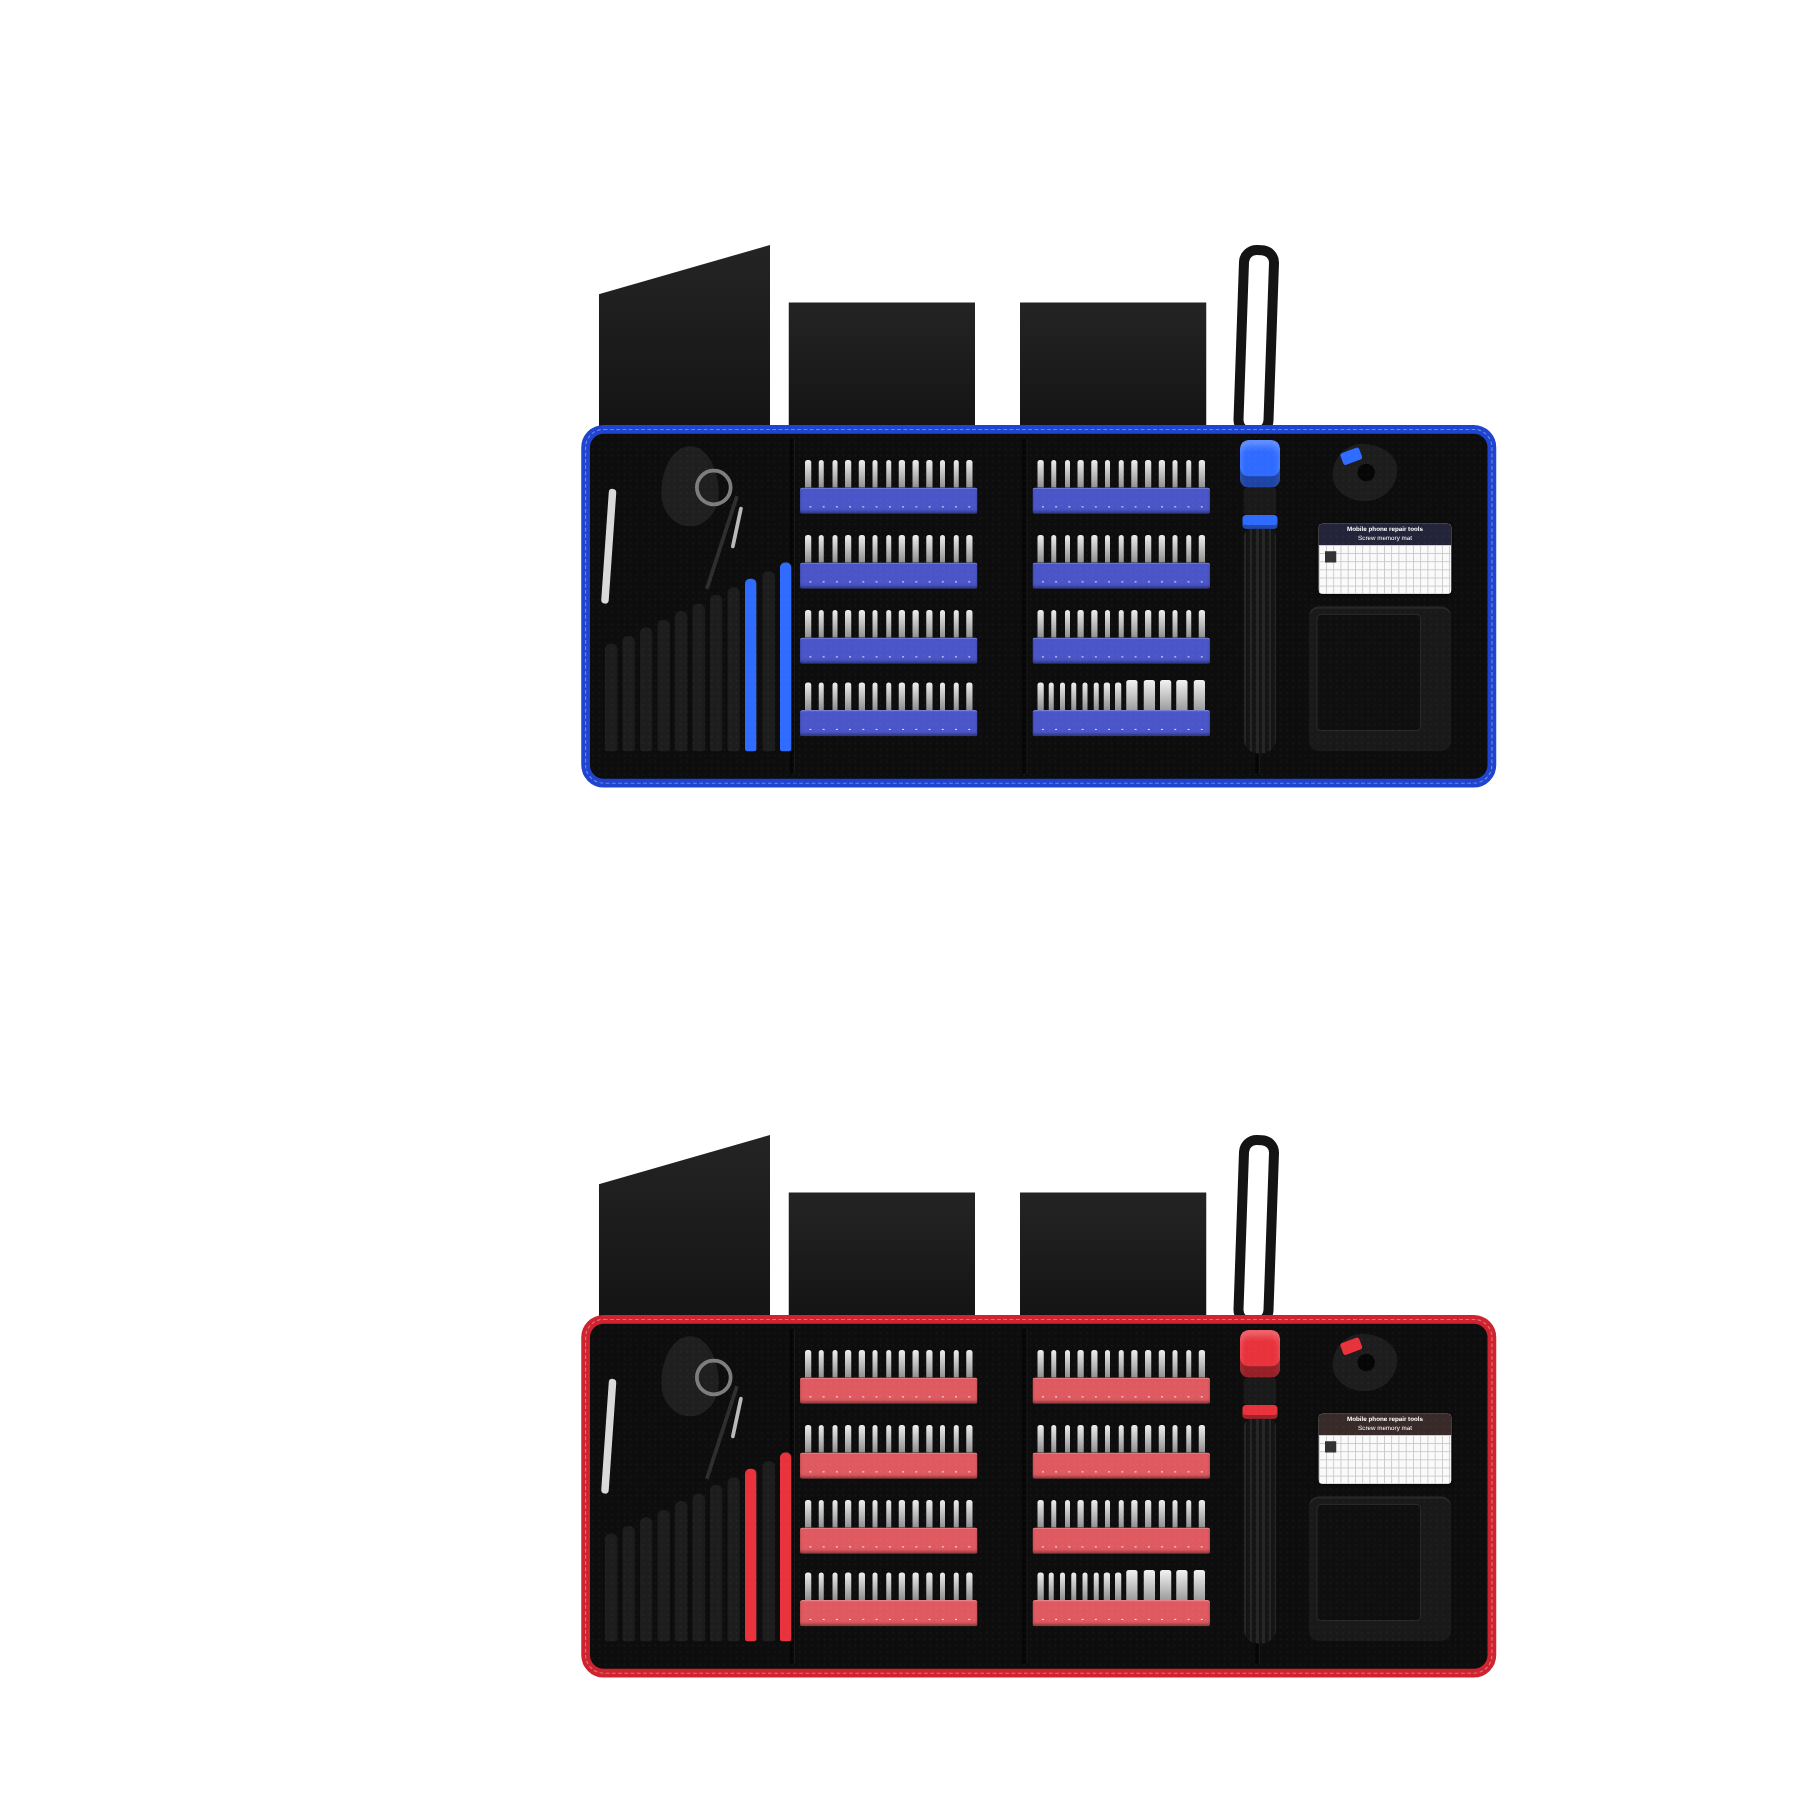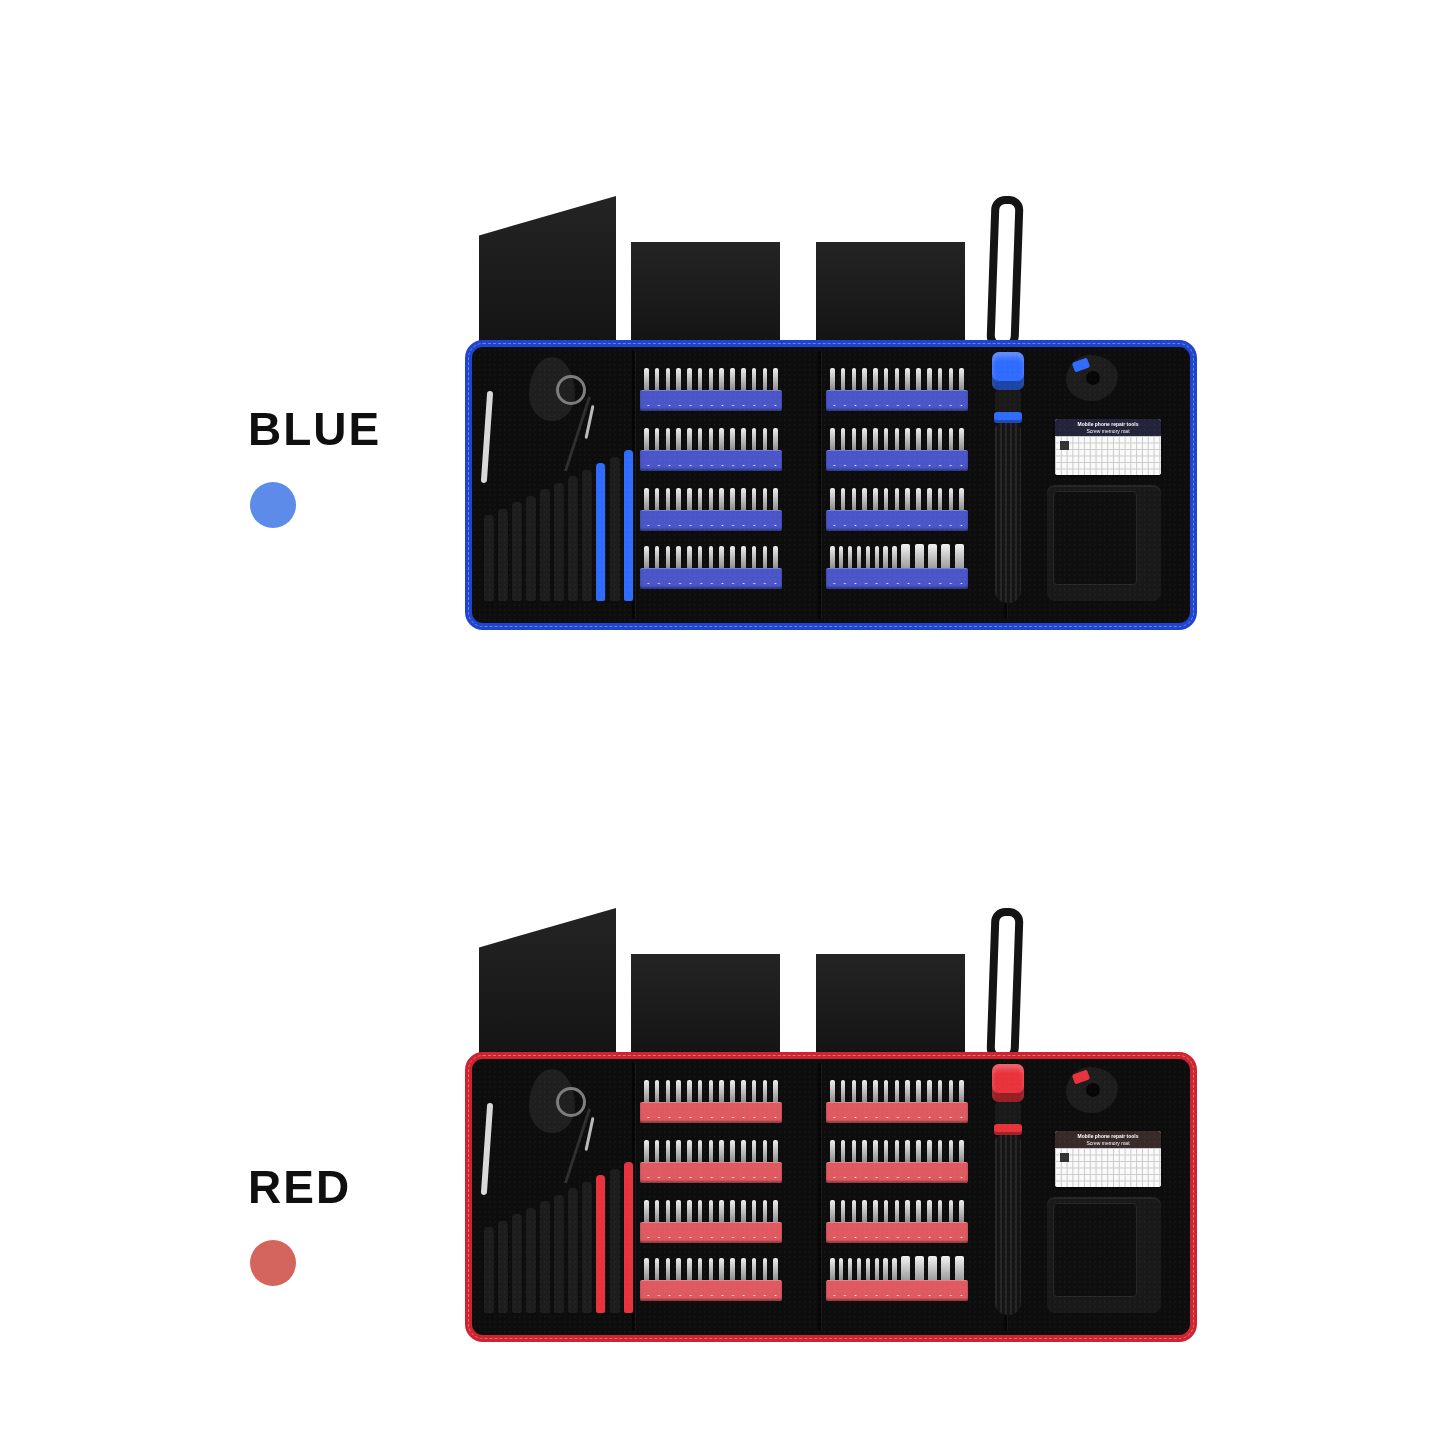--- a/index.html
+++ b/index.html
@@ -83,24 +83,20 @@
   .pocket { position:absolute; left:575px; top:138px; width:114px; height:116px; background:#191919; border-radius:8px;
             box-shadow:inset 0 2px 0 rgba(255,255,255,.06); }
   .pocket-inner { position:absolute; left:6px; top:6px; width:84px; height:94px; background:#0f0f0f; border-radius:4px; border:1px solid #272727; }
 </style>
 </head>
 <body>
 
 <div class="canvas">
 
   <section class="variant v0">
-    <div class="label-block">
-      <div class="variant-label">BLUE</div>
-      <div class="swatch" style="background: rgb(93, 139, 234);"></div>
-    </div>
     <div class="kit" style="--trim: #1f44d0; --accent: #2f6bff; --strip: #4a55c8; --cardheader: #23233a;">
     <div class="flap flap-left"></div>
     <div class="flap flap-a"></div>
     <div class="flap flap-b"></div>
     <div class="strap"></div>
     <div class="case">
       <div class="stitch"></div>
       <div class="case-inner">
         <div class="seam s1"></div>
         <div class="seam s2"></div>
@@ -291,24 +287,20 @@
         </div>
         <div class="pocket">
           <div class="pocket-inner"></div>
         </div>
       </div>
     </div>
       </div>
   </section>
 
   <section class="variant v1">
-    <div class="label-block">
-      <div class="variant-label">RED</div>
-      <div class="swatch" style="background: rgb(212, 101, 92);"></div>
-    </div>
     <div class="kit" style="--trim: #cf2430; --accent: #e8323c; --strip: #df5a60; --cardheader: #392a2a;">
     <div class="flap flap-left"></div>
     <div class="flap flap-a"></div>
     <div class="flap flap-b"></div>
     <div class="strap"></div>
     <div class="case">
       <div class="stitch"></div>
       <div class="case-inner">
         <div class="seam s1"></div>
         <div class="seam s2"></div>

